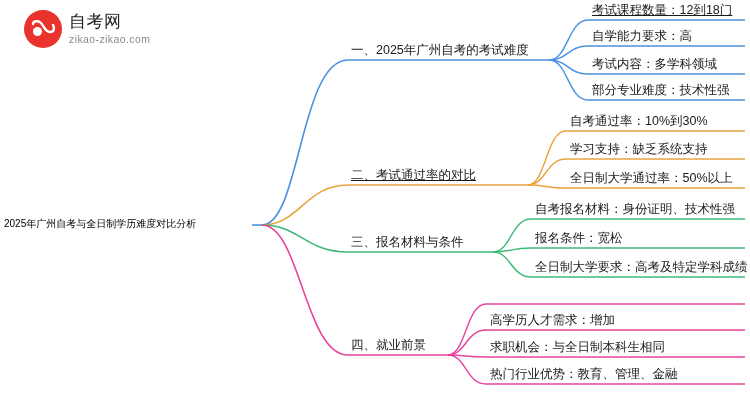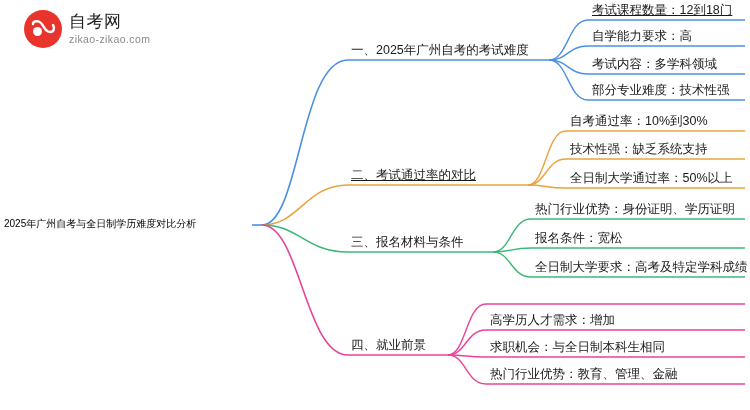--- a/index.html
+++ b/index.html
@@ -150,25 +150,25 @@
   <div class="node root-node">2025年广州自考与全日制学历难度对比分析</div>
 
   <div class="node branch-label" style="left:351px; top:43px;">一、2025年广州自考的考试难度</div>
   <div class="node leaf-label" style="left:592px; top:3px;text-decoration:underline;">考试课程数量：12到18门</div>
   <div class="node leaf-label" style="left:592px; top:29px;">自学能力要求：高</div>
   <div class="node leaf-label" style="left:592px; top:57px;">考试内容：多学科领域</div>
   <div class="node leaf-label" style="left:592px; top:83px;">部分专业难度：技术性强</div>
 
   <div class="node branch-label" style="left:351px; top:168px;text-decoration:underline;">二、考试通过率的对比</div>
   <div class="node leaf-label" style="left:570px; top:114px;">自考通过率：10%到30%</div>
-  <div class="node leaf-label" style="left:570px; top:142px;">技术性强：缺乏系统支持</div>
+  <div class="node leaf-label" style="left:570px; top:142px;">学习支持：缺乏系统支持</div>
   <div class="node leaf-label" style="left:570px; top:171px;">全日制大学通过率：50%以上</div>
 
   <div class="node branch-label" style="left:351px; top:235px;">三、报名材料与条件</div>
-  <div class="node leaf-label" style="left:535px; top:202px;">热门行业优势：身份证明、学历证明</div>
+  <div class="node leaf-label" style="left:535px; top:202px;">自考报名材料：身份证明、技术性强</div>
   <div class="node leaf-label" style="left:535px; top:231px;">报名条件：宽松</div>
   <div class="node leaf-label" style="left:535px; top:260px;">全日制大学要求：高考及特定学科成绩</div>
 
   <div class="node branch-label" style="left:351px; top:338px;">四、就业前景</div>
   <div class="node leaf-label" style="left:490px; top:313px;">高学历人才需求：增加</div>
   <div class="node leaf-label" style="left:490px; top:340px;">求职机会：与全日制本科生相同</div>
   <div class="node leaf-label" style="left:490px; top:367px;">热门行业优势：教育、管理、金融</div>
 
 </div>
 

